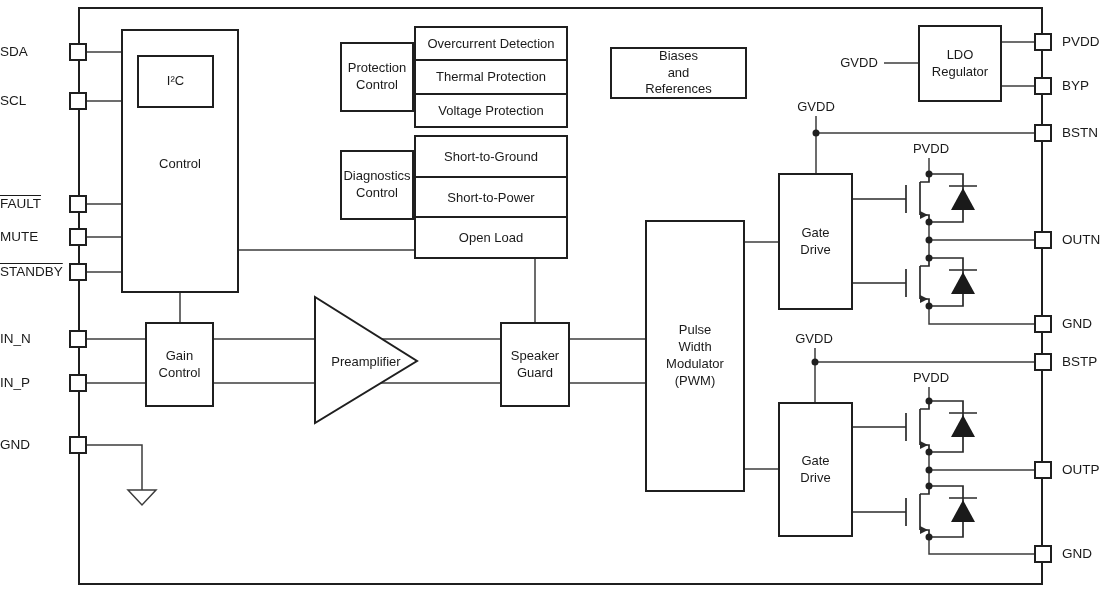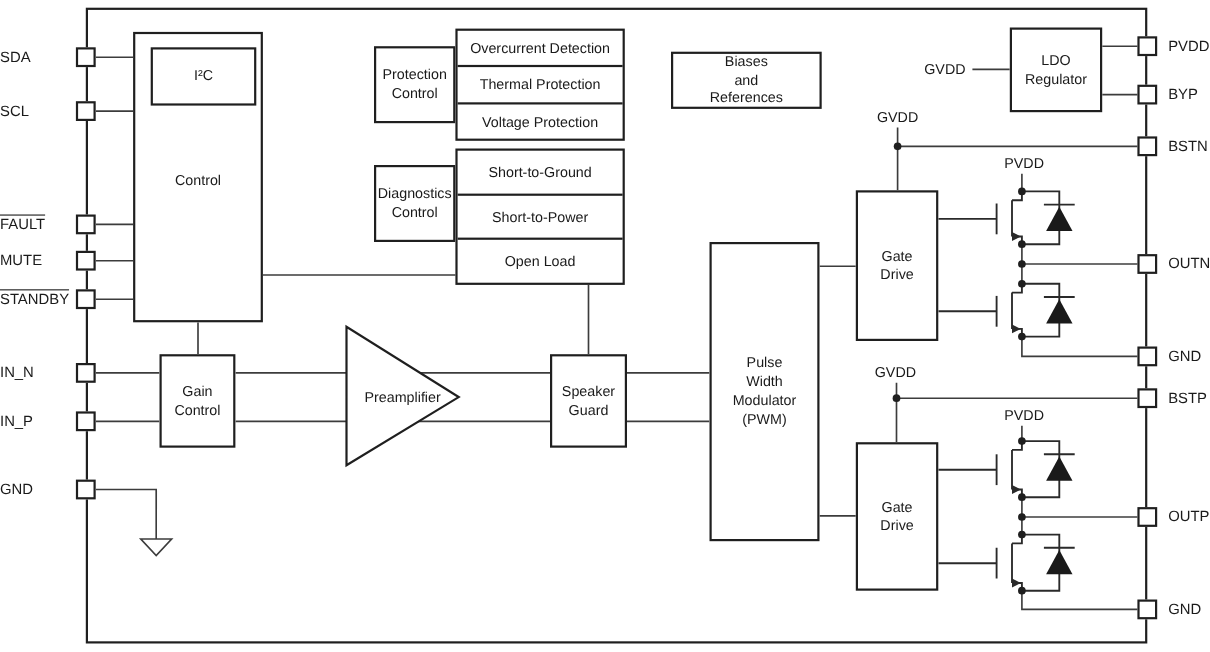--- a/index.html
+++ b/index.html
@@ -128,21 +128,21 @@
       <circle cx="929" cy="486" r="3.5"></circle>
       <circle cx="929" cy="537" r="3.5"></circle>
     </g>
   </svg>
 
   <div class="outline"></div>
 
   <div class="blk" style="left:121px;top:29px;width:118px;height:264px;align-items:flex-end;padding-bottom:118px">
     <span>Control</span>
   </div>
-  <div class="blk" style="left:137px;top:43px;width:96px;height:53px">
+  <div class="blk" style="left:137px;top:55px;width:77px;height:53px">
     <span>I²C</span>
   </div>
   <div class="blk" style="left:145px;top:322px;width:69px;height:85px">
     <span>Gain
 Control</span>
   </div>
   <div class="blk" style="left:500px;top:322px;width:70px;height:85px">
     <span>Speaker
 Guard</span>
   </div>

